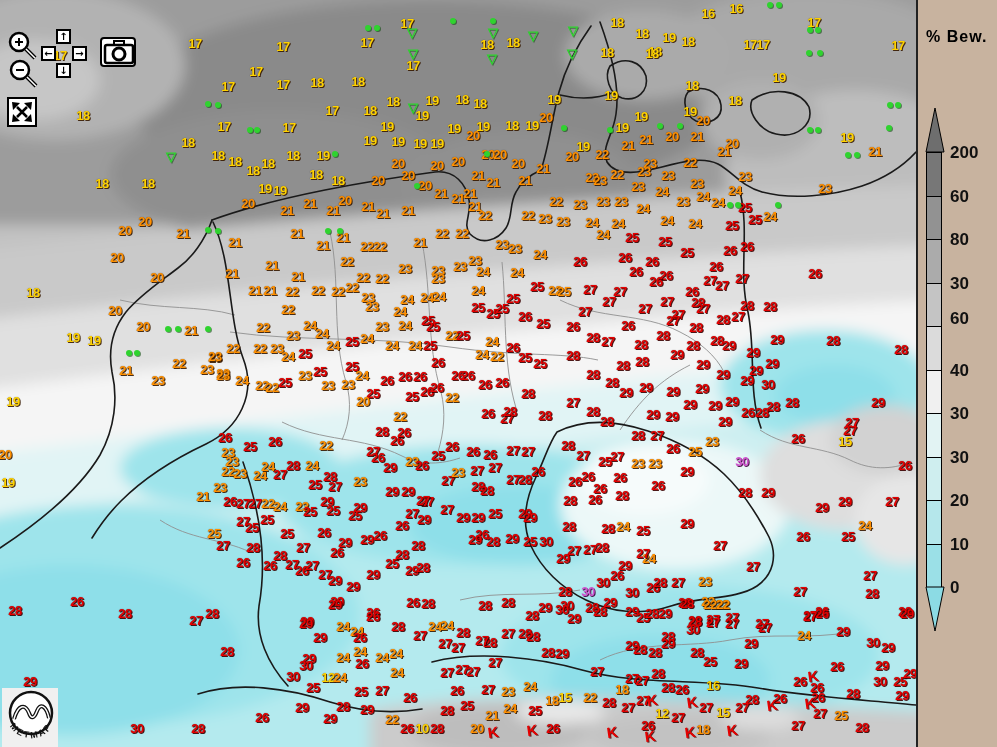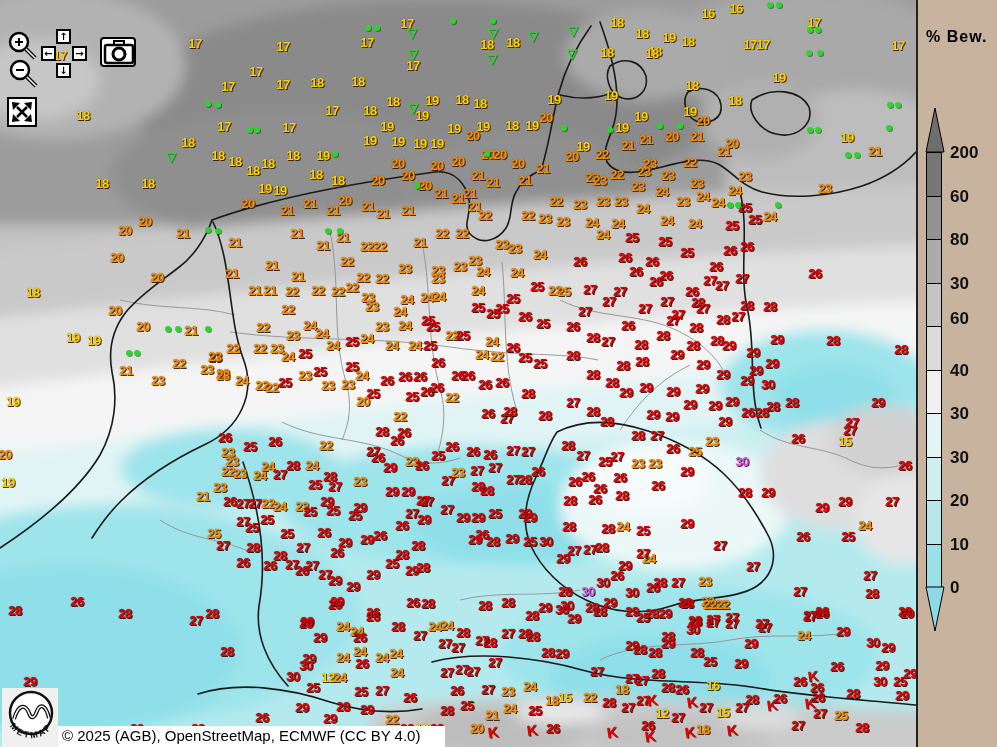--- a/index.html
+++ b/index.html
@@ -892,23 +892,20 @@
       <circle cx="29" cy="25" r="21" fill="#fff" stroke="#111" stroke-width="2.5"></circle>
       <path d="M12,31 C16,17 23,15 27,25 C29,31 32,31 35,23 C38,15 44,17 47,30" fill="none" stroke="#111" stroke-width="4"></path>
       <path d="M12,31 C16,17 23,15 27,25 C29,31 32,31 35,23 C38,15 44,17 47,30" fill="none" stroke="#fff" stroke-width="1.5"></path>
       <path id="logoarc" d="M8,38 C16,54 42,54 50,38" fill="none"></path>
       <text font-size="9" font-weight="bold" font-family="Liberation Sans, sans-serif" fill="#111" letter-spacing="2">
         <textPath href="#logoarc">METMAPS</textPath>
       </text>
     </svg>
   </div>
 
-  <div id="copybar">
-    <div id="copytext">© 2025 (AGB), OpenStreetMap, ECMWF (CC BY 4.0)</div>
-  </div>
 </div>
 
 <div id="sidebar">
   <div id="legend-title">% Bew.</div>
   <svg class="arrowsvg" style="top:107px;" width="20" height="46">
     <path d="M10,1 L19,45 L1,45 Z" stroke="#000" stroke-width="1" fill="#6e6e6e"></path>
   </svg>
   <div id="legend-segs">
       <div class="seg" style="top: 152px; height: 44.5px; background: rgb(119, 119, 119);"></div>
       <div class="seg" style="top: 195.5px; height: 44.5px; background: rgb(146, 146, 146);"></div>

